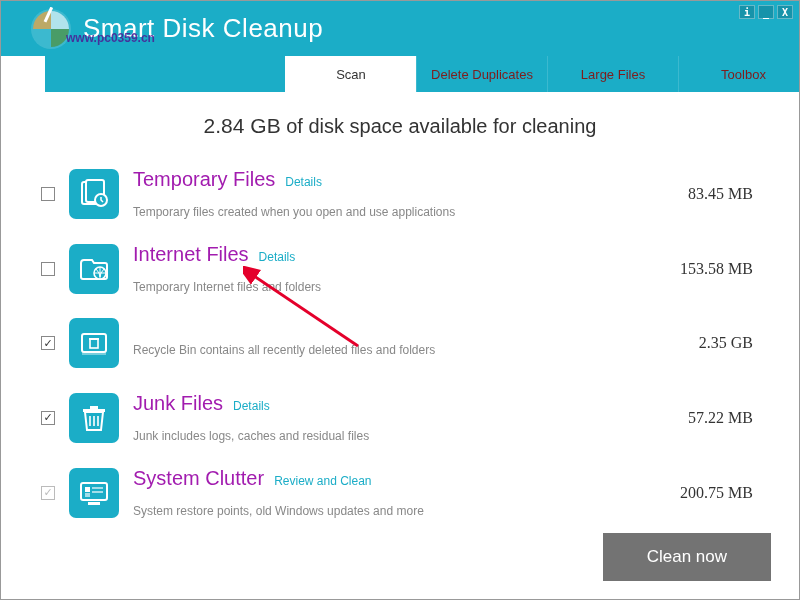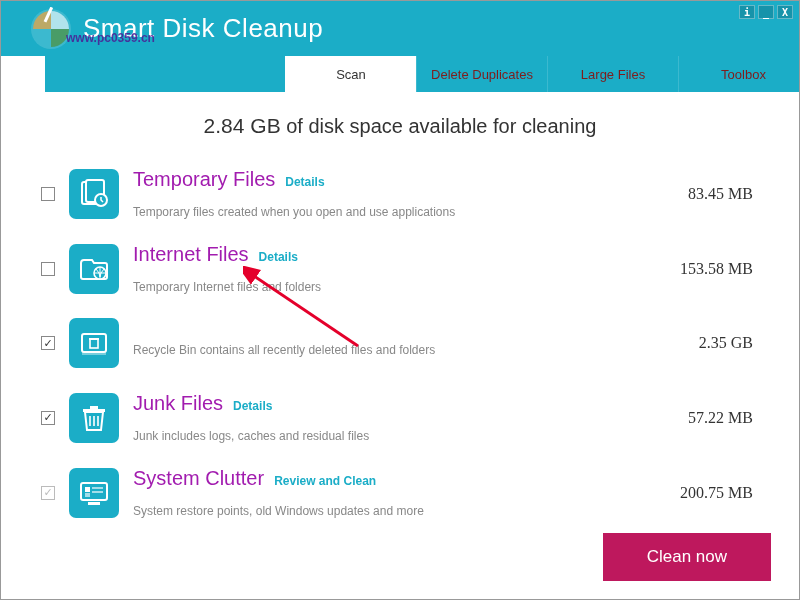--- a/index.html
+++ b/index.html
@@ -20,25 +20,25 @@
 .list { padding: 0 40px; }
 .row { display: flex; align-items: center; padding: 12px 0; }
 .chk { width: 14px; height: 14px; border: 1px solid #888; margin-right: 14px; display: flex; align-items: center; justify-content: center; cursor: pointer; flex-shrink: 0; }
 .chk.checked::after { content: "✓"; font-size: 11px; color: #333; line-height: 1; }
 .chk.locked { border-color:#bbb; }
 .chk.locked::after { color:#bbb; }
 .iconbox { width: 50px; height: 50px; background: #1badc7; border-radius: 7px; margin-right: 14px; display: flex; align-items: center; justify-content: center; flex-shrink: 0; }
 .iconbox svg { width: 32px; height: 32px; }
 .row-text { flex: 1; }
 .row-title { font-size: 20px; color: #a21caf; display: inline; }
-.row-link { font-size: 12px; color: #1badc7; margin-left: 10px; cursor: pointer; font-weight: bold; }
+.row-link { font-size: 12px; color: #1badc7; margin-left: 10px; cursor: pointer; }
 .row-desc { font-size: 12px; color: #888; margin-top: 14px; }
 .row-size { font-size: 16px; color: #333; width: 110px; text-align: right; padding-right: 6px; font-family: Liberation Serif, serif; }
 .footer { position: absolute; bottom: 18px; right: 28px; }
-.clean-btn { background: #be185d; color: #fff; border: none; padding: 14px 44px; font-size: 17px; cursor: pointer; font-family: inherit; }
+.clean-btn { background: #737373; color: #fff; border: none; padding: 14px 44px; font-size: 17px; cursor: pointer; font-family: inherit; }
 .arrow-annot { position:absolute; top:265px; left:242px; pointer-events:none; }
 </style>
 </head>
 <body>
 
 <div class="window">
 
   <div class="header">
     <div class="logo">
       <svg viewBox="0 0 44 44">

